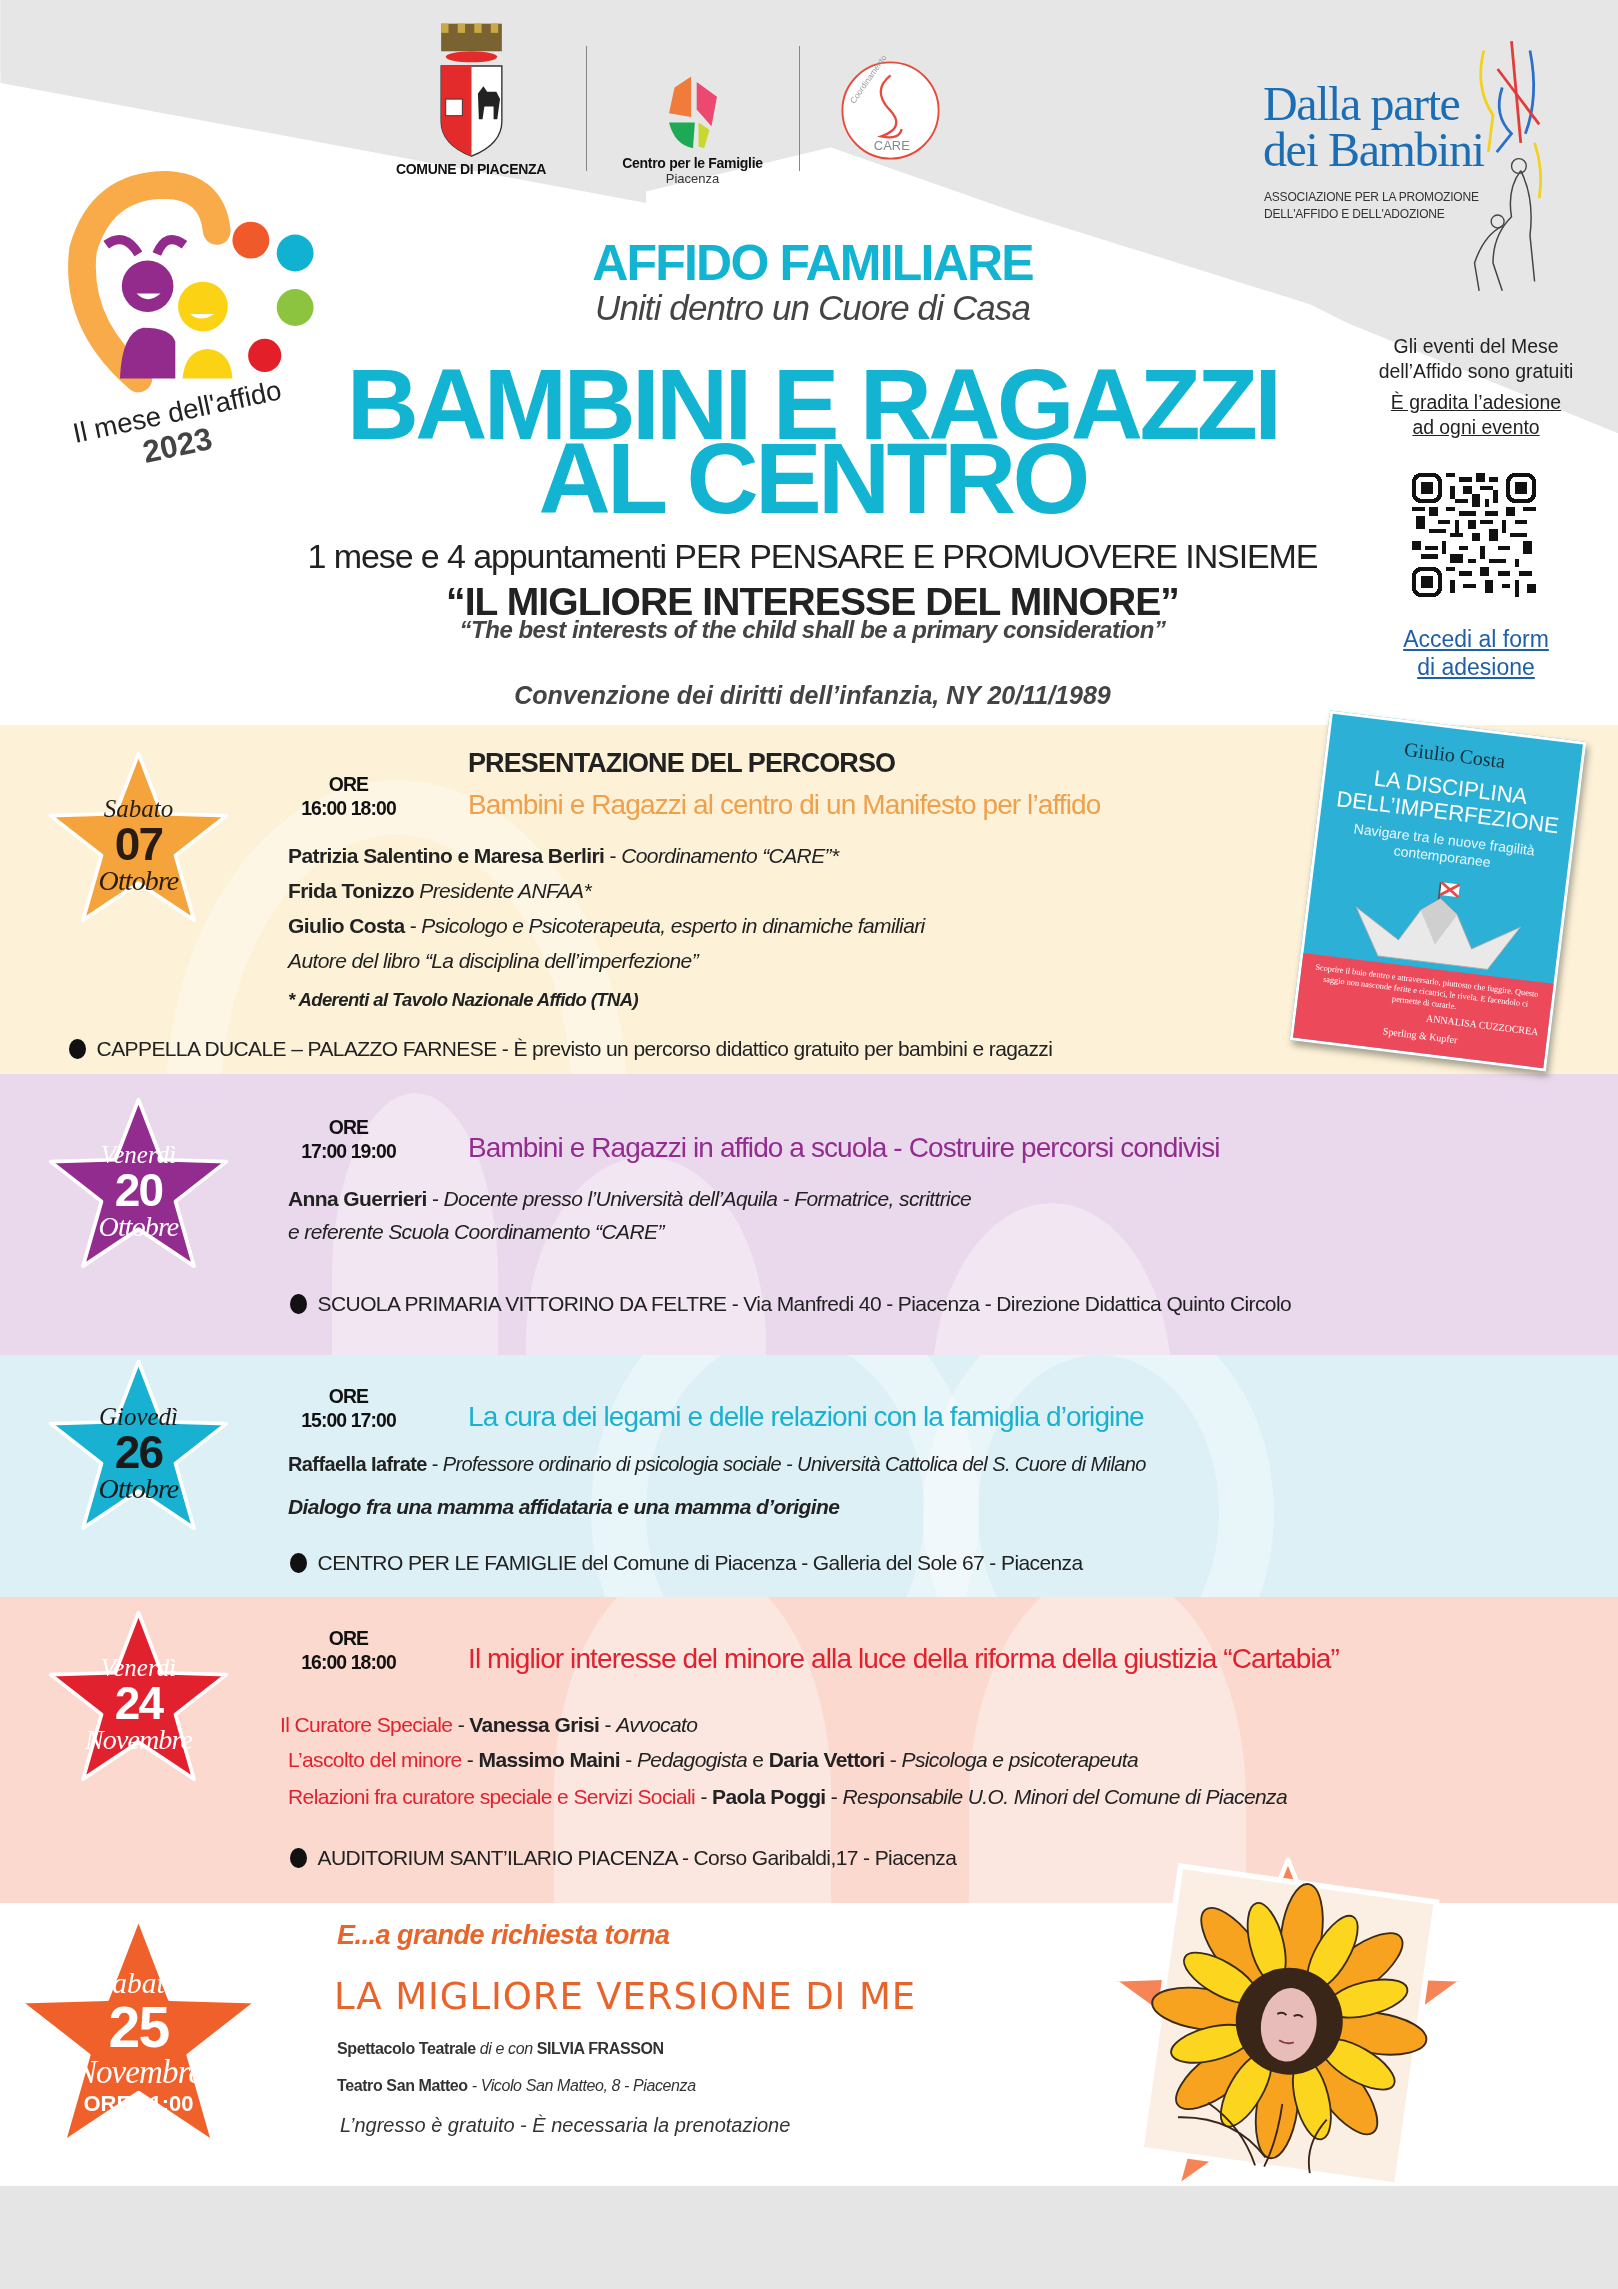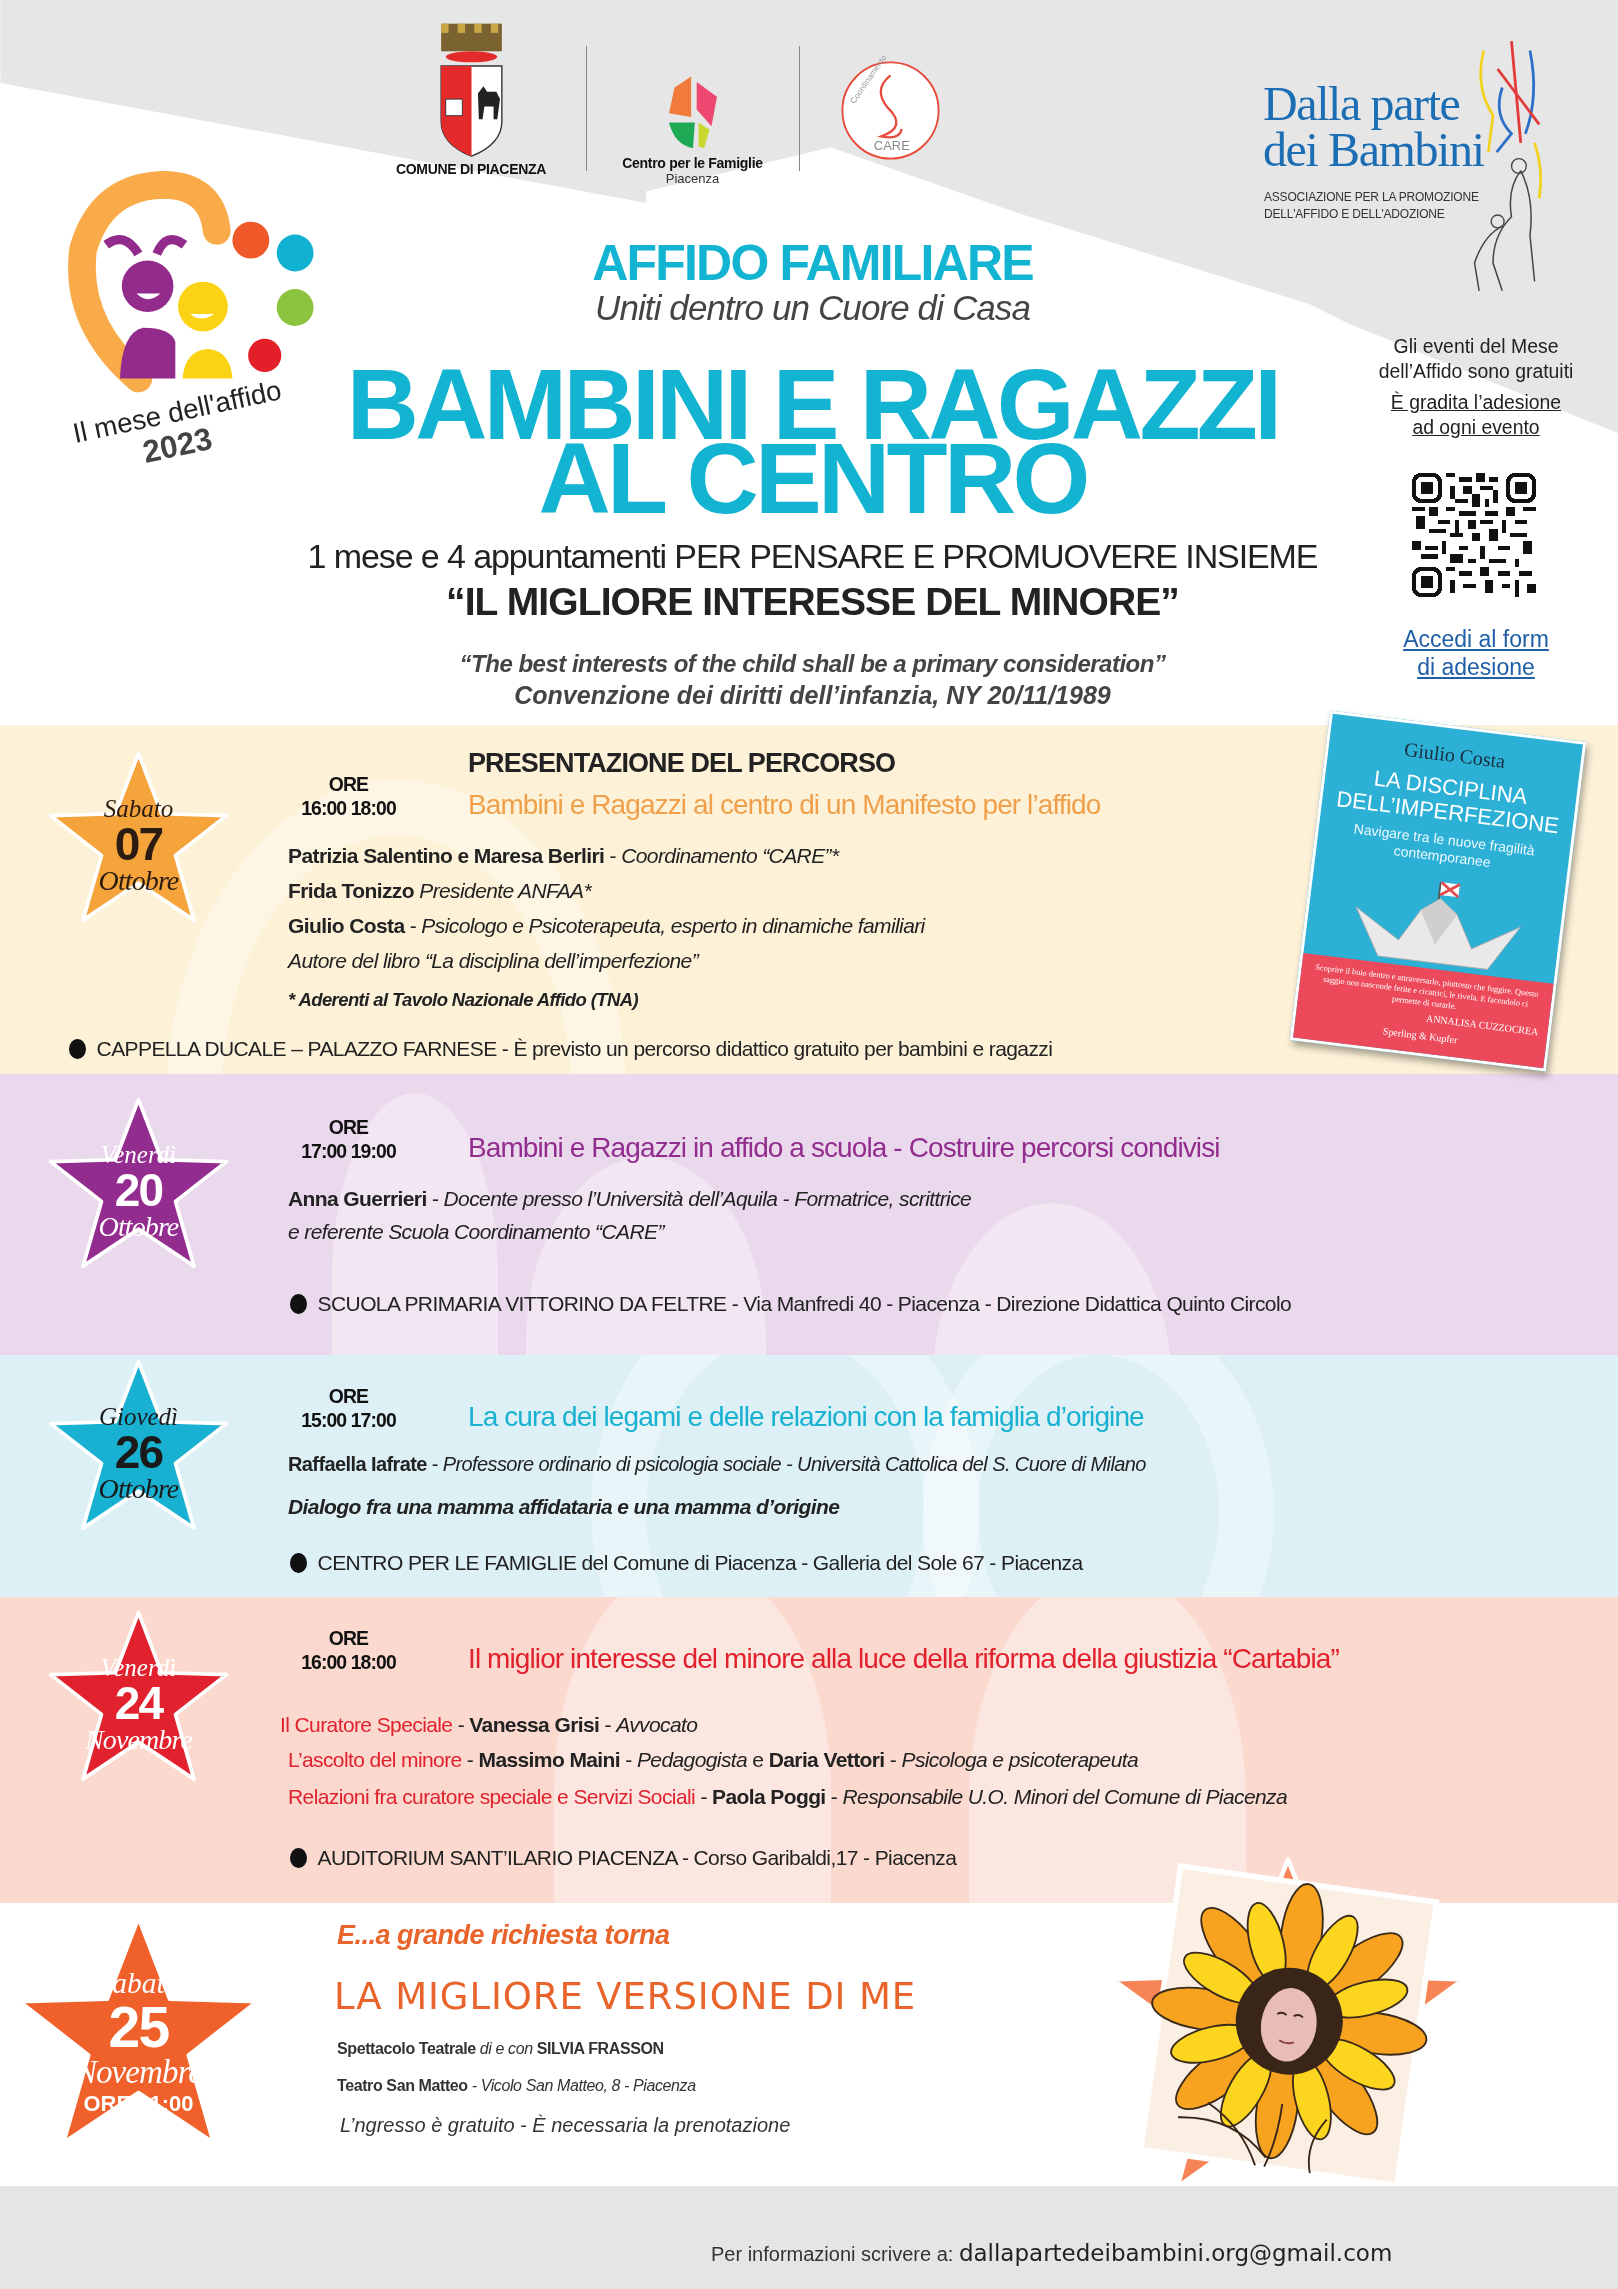--- a/index.html
+++ b/index.html
@@ -167,21 +167,21 @@
     <text x="110" y="312" font-family="Liberation Sans, sans-serif" font-size="34" font-weight="bold" fill="#444">2023</text>
   </g>
 </svg>
 
 <div class="center-col affido" style="top:234px;">AFFIDO FAMILIARE</div>
 <div class="center-col uniti" style="top:288px;">Uniti dentro un Cuore di Casa</div>
 <div class="center-col big" style="top:360px;">BAMBINI E RAGAZZI</div>
 <div class="center-col big" style="top:434px;">AL CENTRO</div>
 <div class="center-col mese-line" style="top:537px;">1 mese e 4 appuntamenti PER PENSARE E PROMUOVERE INSIEME</div>
 <div class="center-col migliore" style="top:580px;">“IL MIGLIORE INTERESSE DEL MINORE”</div>
-<div class="center-col quote-en" style="top:650px;">“The best interests of the child shall be a primary consideration”</div>
+<div class="center-col quote-en" style="top:616px;">“The best interests of the child shall be a primary consideration”</div>
 <div class="center-col quote-src" style="top:681px;font-weight:bold;">Convenzione dei diritti dell’infanzia, NY 20/11/1989</div>
 
 <div class="info" style="top:334px;">
   <div>Gli eventi del Mese</div>
   <div>dell’Affido sono gratuiti</div>
   <div class="u" style="margin-top:5.5px;">È gradita l’adesione</div>
   <div class="u">ad ogni evento</div>
 </div>
 <svg class="qr" viewBox="0 0 29 29" shape-rendering="crispEdges">
   <rect width="29" height="29" fill="#fff"></rect>
@@ -424,17 +424,14 @@
         <ellipse cx="0" cy="4" rx="30" ry="40" fill="#e7bcb9"></ellipse>
         <path d="M-14,-6 q6,-4 10,0 M4,-6 q6,-4 10,0" stroke="#3a2619" stroke-width="2" fill="none"></path>
         <path d="M-8,22 q8,4 16,0" stroke="#8a3a3a" stroke-width="2" fill="none"></path>
       </g>
       <path d="M120,280 q40,20 60,60 M200,270 q0,40 -10,70 M250,280 q-20,30 -10,60 M90,300 q60,-10 100,30" stroke="#3a2619" stroke-width="2" fill="none"></path>
     </g>
   </svg>
 </div>
 
 <div class="footer">
-  <div class="l2">
-    <span>Per informazioni scrivere a: </span><span class="mail">dallapartedeibambini.org@gmail.com</span>
-  </div>
 </div>
 
 
 </body></html>

